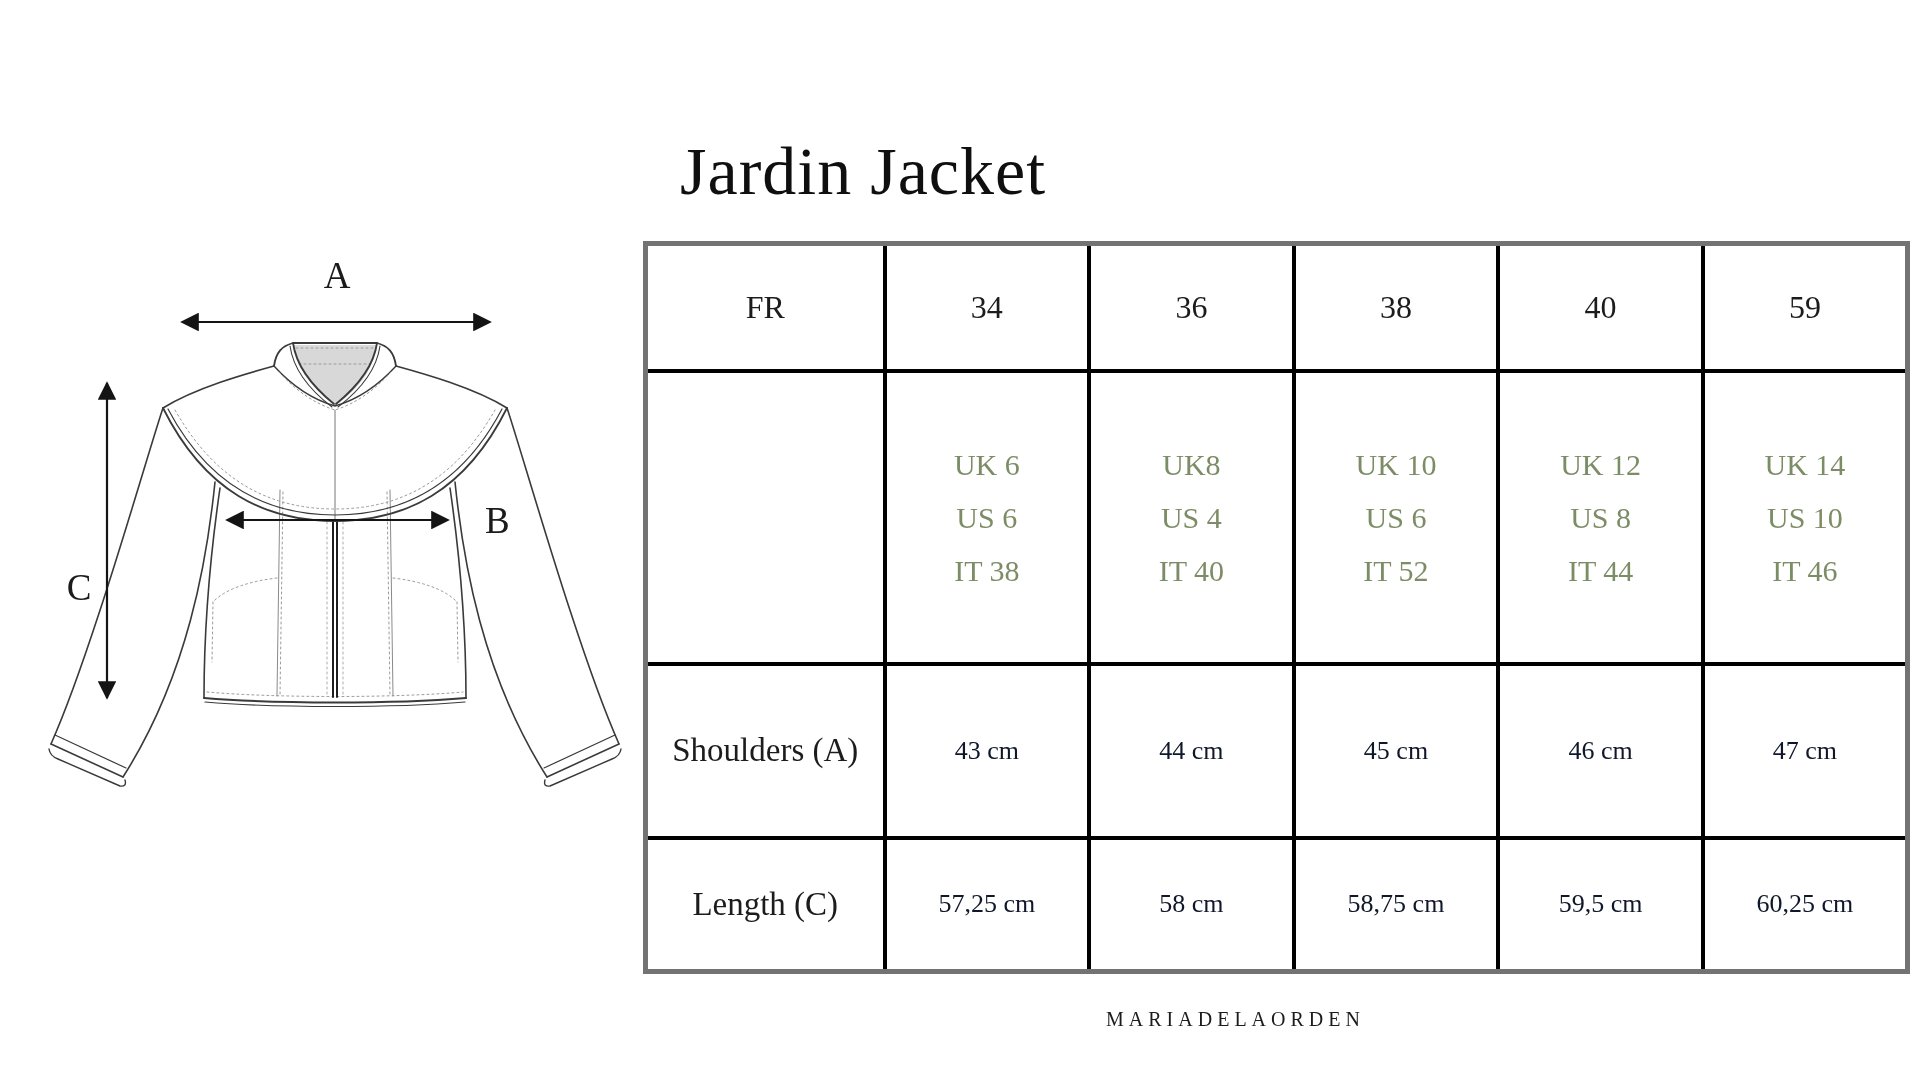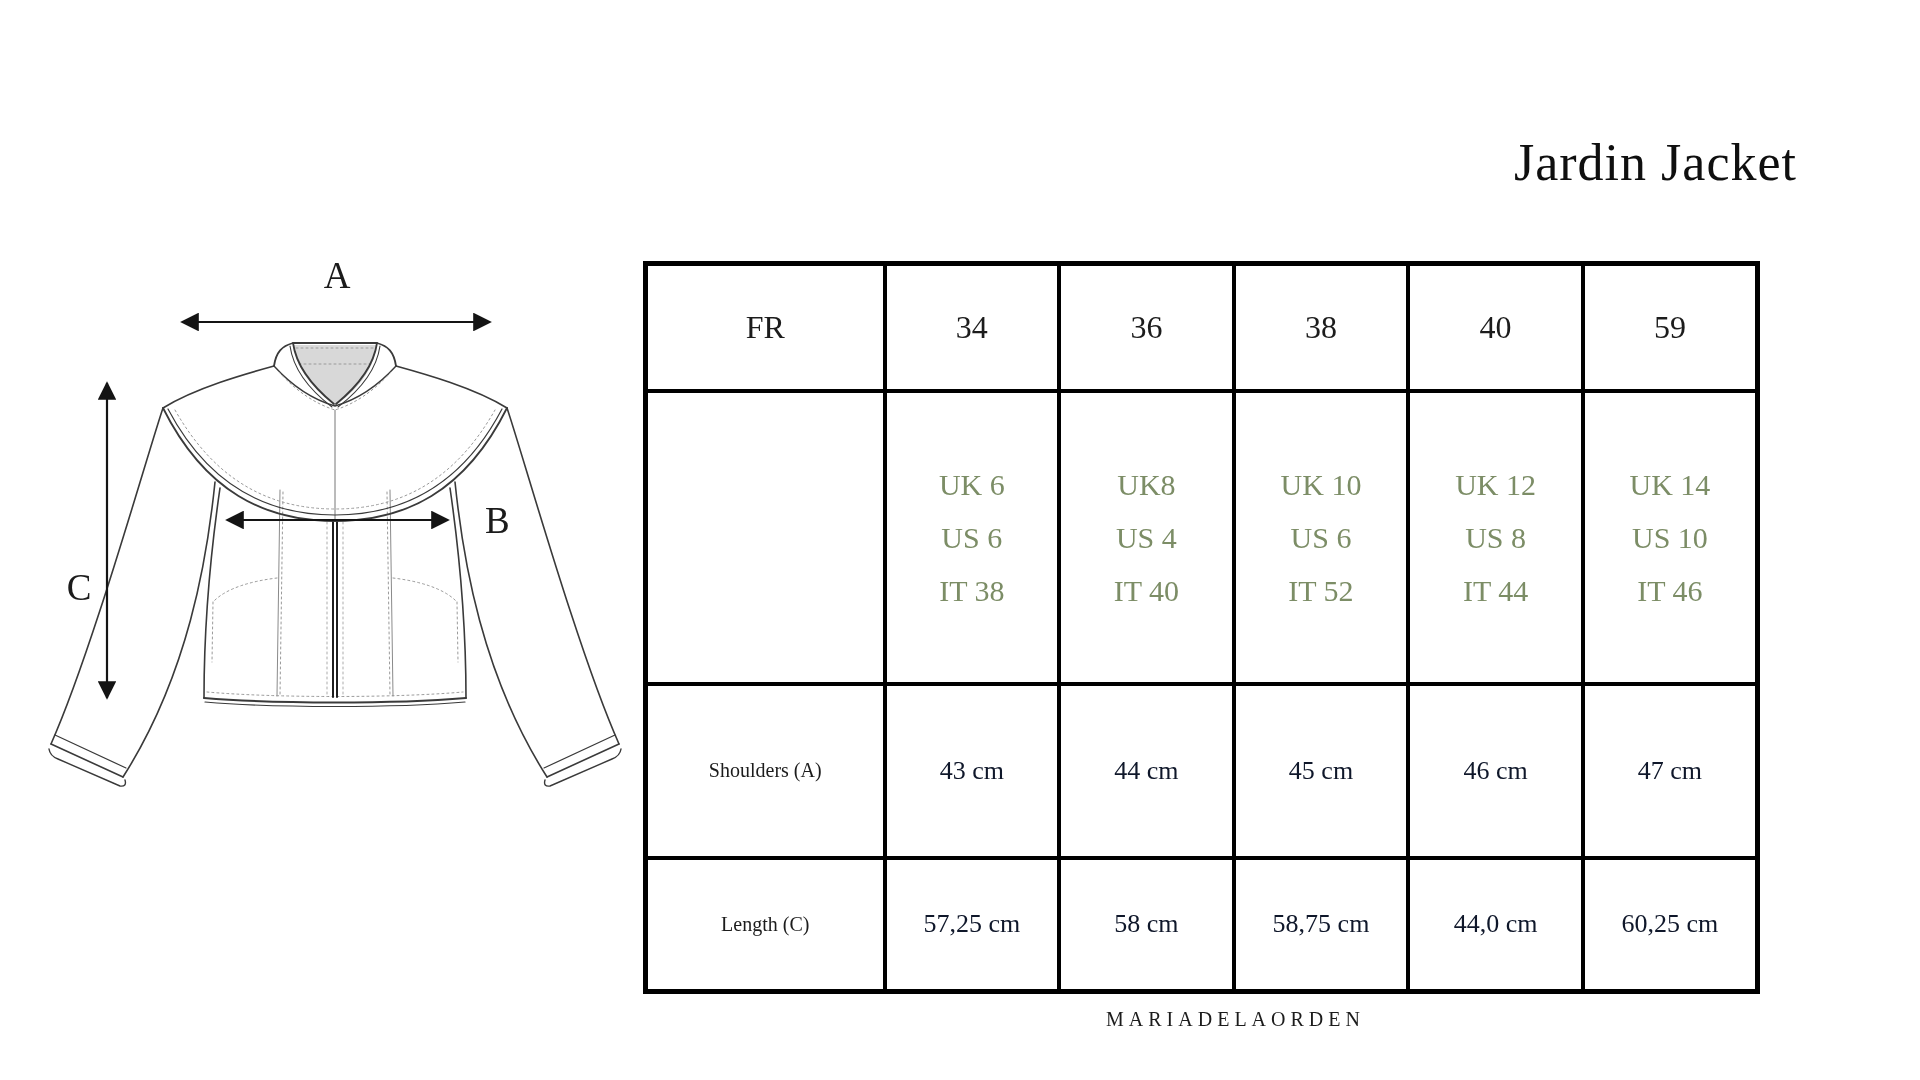--- a/index.html
+++ b/index.html
@@ -4,40 +4,40 @@
 <style>
   html,body{margin:0;padding:0;}
   body{
     width:1920px;height:1080px;position:relative;overflow:hidden;
     background:#ffffff;
     font-family:"Liberation Serif", serif;
     color:#1a1a1a;
   }
   .page-title{
     position:absolute;left:680px;top:134px;width:1117px;
-    text-align:right;font-size:52px;font-weight:400;
+    text-align:left;font-size:68px;font-weight:400;
     letter-spacing:1px;color:#0f0f0f;line-height:1.1;
   }
   .size-table{
-    position:absolute;left:643px;top:261px;width:1117px;height:733px;
+    position:absolute;left:643px;top:241px;width:1267px;height:733px;
     border-collapse:collapse;table-layout:fixed;
-    border:5px solid #000000;
+    border:5px solid #737373;
   }
   .size-table td{
     border:4px solid #000;
     text-align:center;vertical-align:middle;
     padding:0;
   }
   .row-header{height:103px;}
   .row-conv{height:236px;}
   .row-shoulders{height:140px;}
   .row-chest{height:114px;}
   .row-length{height:108px;}
   .hdr-cell{font-size:32px;color:#1c1c1c;}
-  .label-cell{font-size:20px;color:#1c1c1c;}
+  .label-cell{font-size:33px;color:#1c1c1c;}
   .value-cell{font-size:26px;color:#0f172a;}
   .conv-cell{
     font-size:30px;line-height:53px;
     color:var(--color-accent-green, #7c8d66);
     font-family:Liberation Serif, serif;
   }
   .brand-footer{
     position:absolute;left:677px;top:1008px;width:1117px;
     text-align:center;font-size:20px;letter-spacing:5px;
     color:#1c1c1c;
@@ -187,19 +187,19 @@
       <td class="value-cell">44 cm</td>
       <td class="value-cell">45 cm</td>
       <td class="value-cell">46 cm</td>
       <td class="value-cell">47 cm</td>
     </tr>
     <tr class="row-length">
       <td class="label-cell">Length (C)</td>
       <td class="value-cell">57,25 cm</td>
       <td class="value-cell">58 cm</td>
       <td class="value-cell">58,75 cm</td>
-      <td class="value-cell">44,0 cm</td>
+      <td class="value-cell">59,5 cm</td>
       <td class="value-cell">60,25 cm</td>
     </tr>
   </tbody>
 </table>
 
 <div class="brand-footer">MARIADELAORDEN</div>
 
 </body></html>

